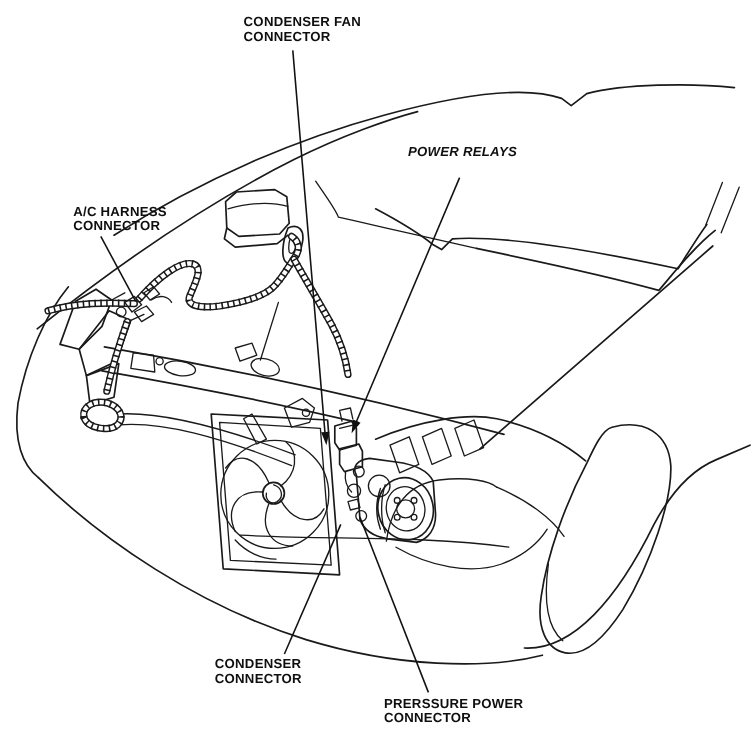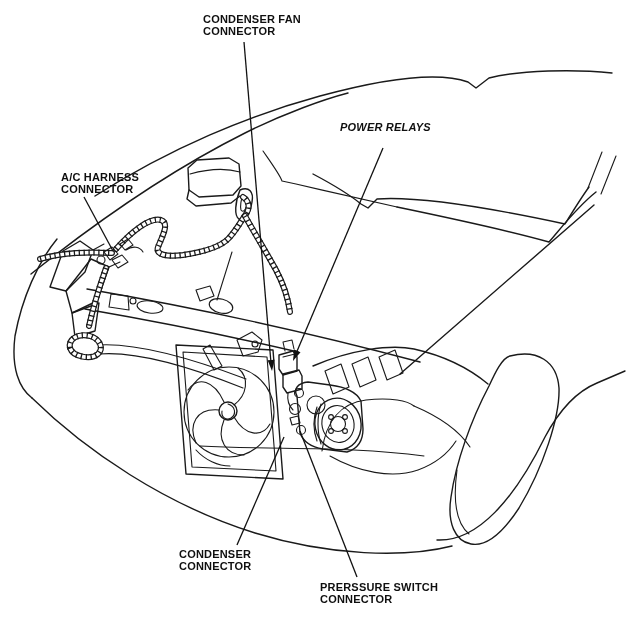--- a/index.html
+++ b/index.html
@@ -197,17 +197,17 @@
     <div>A/C HARNESS</div>
     <div>CONNECTOR</div>
   </div>
 
   <div class="lbl" style="left:179px;top:548px;">
     <div>CONDENSER</div>
     <div>CONNECTOR</div>
   </div>
 
   <div class="lbl" style="left:320px;top:581px;">
-    <div>PRERSSURE SWITCH</div>
+    <div>PRERSSURE POWER</div>
     <div>CONNECTOR</div>
   </div>
 
 </div>
 
 </body></html>

